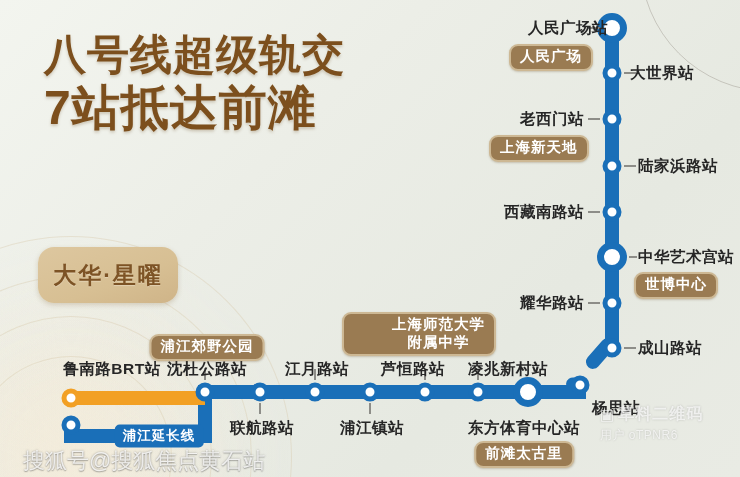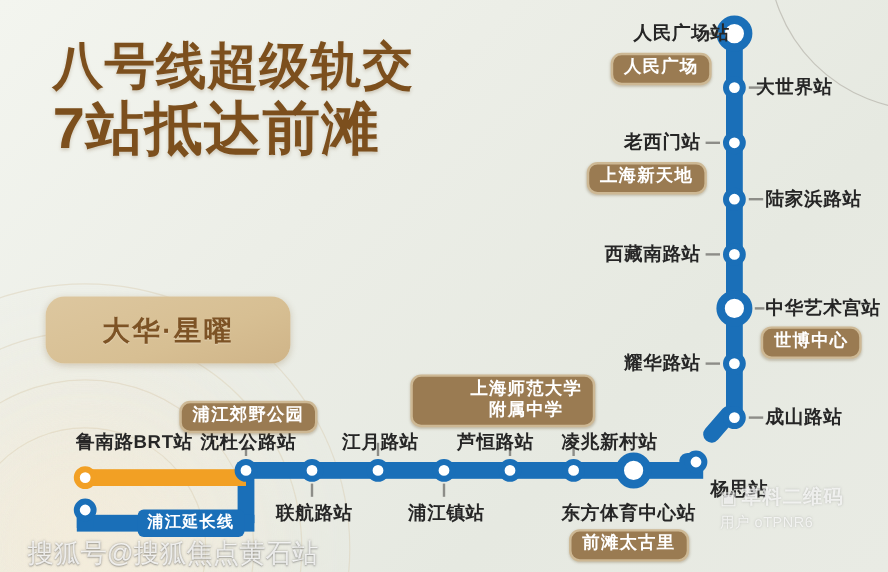--- a/index.html
+++ b/index.html
@@ -30,21 +30,21 @@
   .headline .l1,.headline .l2{
     color:#7c4f1d;font-weight:bold;letter-spacing:1px;line-height:1.02;
     text-shadow:0 2px 3px rgba(120,90,50,.28);
     white-space:nowrap;
   }
   .headline .l1{font-size:42px;}
   .headline .l2{font-size:48px;margin-top:7px;}
   
   .brand{
     position:absolute;left:38px;top:247px;
-    width:204px;height:56px;border-radius:16px;
+    width:140px;height:56px;border-radius:16px;
     background:linear-gradient(160deg,#ddc79f 0%,#d7bf93 60%,#cfb488 100%);
     box-shadow:0 2px 5px rgba(150,125,85,.30);
     display:flex;align-items:center;justify-content:center;
   }
   .brand span{
     color:#7d5325;font-size:23px;font-weight:bold;letter-spacing:2px;
     text-shadow:0 1px 1px rgba(255,255,255,.30);
   }
   
   .seg{position:absolute;background:#1a6fb8;}

